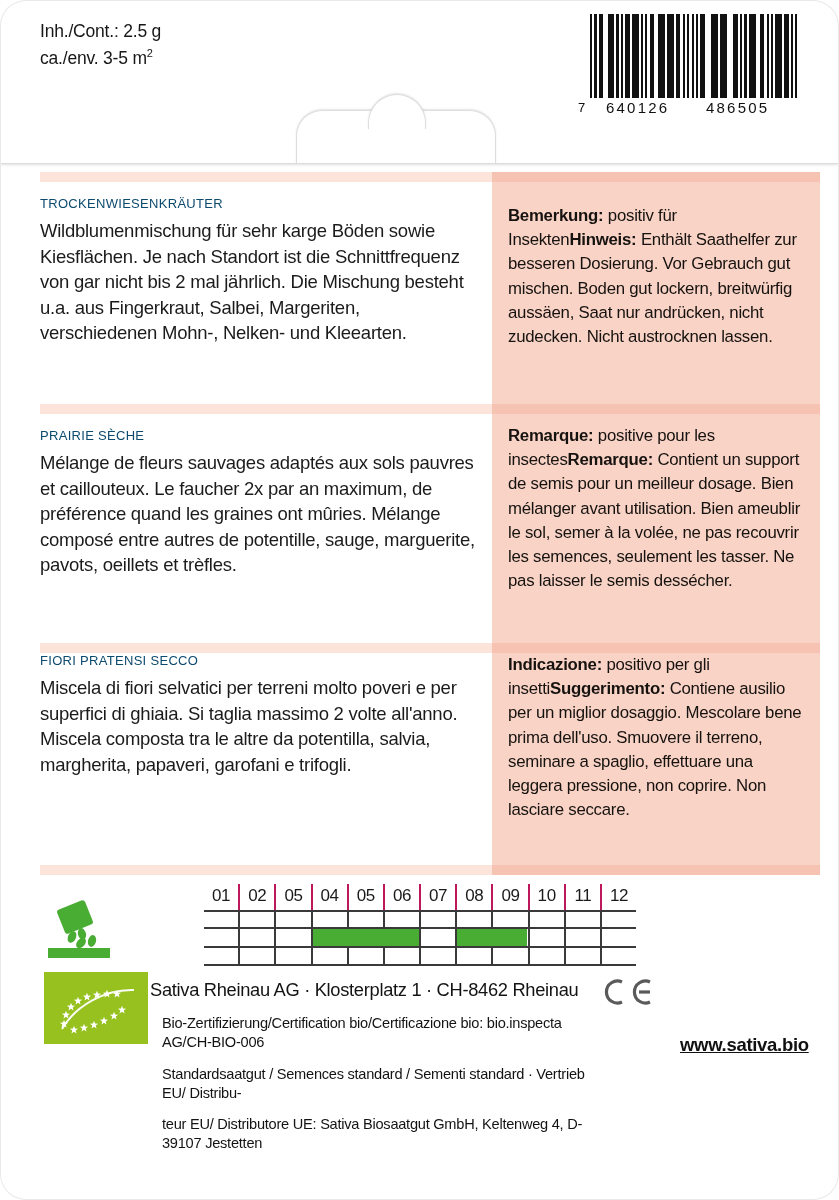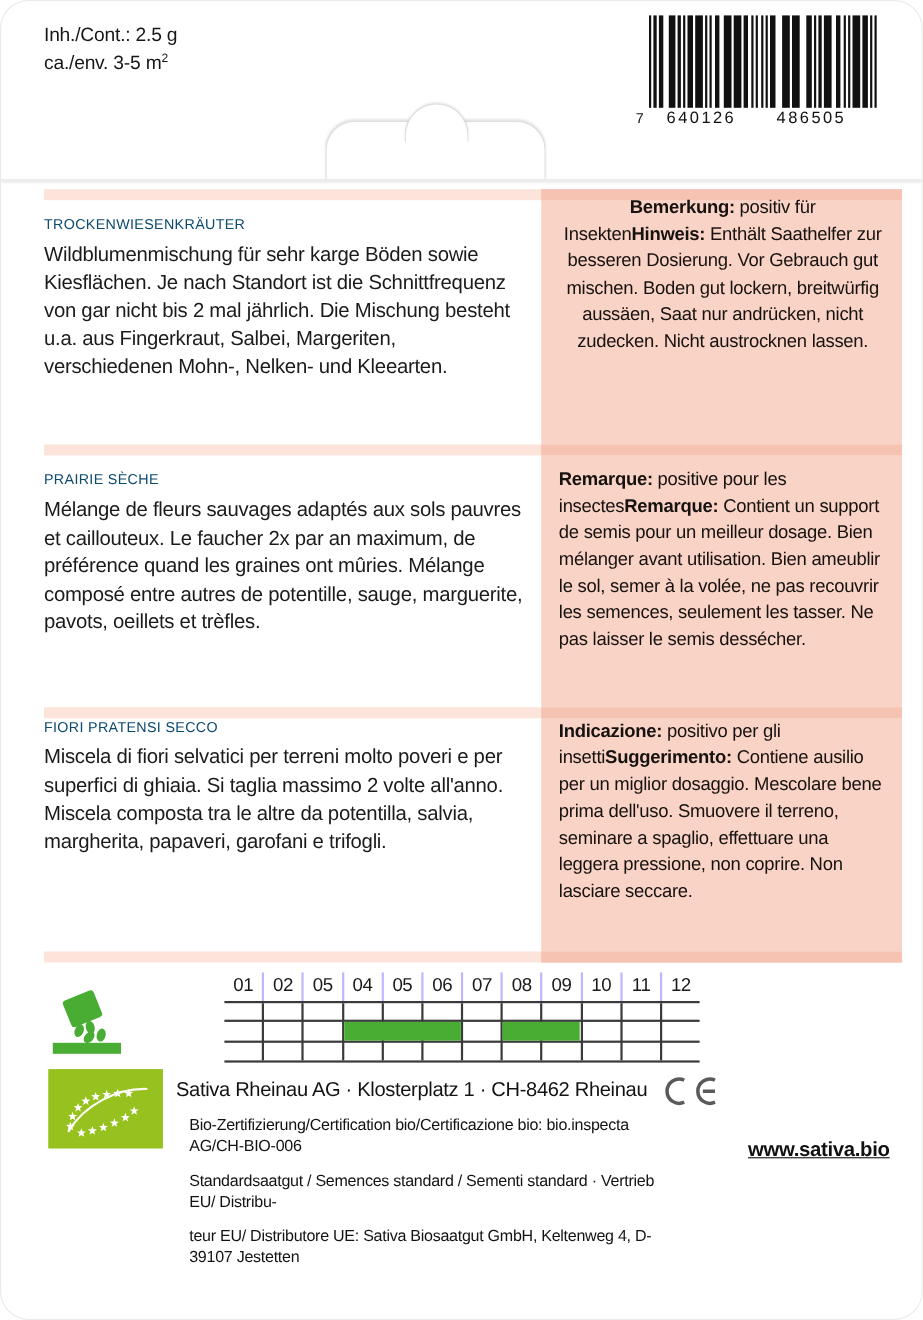--- a/index.html
+++ b/index.html
@@ -103,34 +103,34 @@
   }
   .b-de{top:192px;}
   .b-fr{top:424px;}
   .b-it{top:649px;}
 
   .note-block{position:absolute;left:508px;width:298px;}
   .note-body{
     font-size:16.8px;line-height:24.2px;color:#16120f;letter-spacing:-0.25px;margin:0;
   }
   .note-body b{font-weight:bold;}
-  .n-de{top:177px;text-align:center;}
+  .n-de{top:204px;}
   .n-fr{top:424px;}
   .n-it{top:653px;}
 
   
   .calendar{
     position:absolute;left:204px;top:884px;width:432px;height:78px;
   }
   .cal-months{
     display:flex;height:26px;width:432px;
   }
   .cal-months div{
     flex:1 1 0;text-align:center;font-size:17px;line-height:24px;color:#1a1a1a;
-    border-right:2px solid #c4b5fd;box-sizing:border-box;letter-spacing:-0.4px;
+    border-right:2px solid #be185d;box-sizing:border-box;letter-spacing:-0.4px;
   }
   .cal-months div:last-child{border-right:none;}
   .cal-grid{
     position:relative;width:432px;height:52px;
     border-top:2px solid #3a3a3a;border-bottom:2px solid #3a3a3a;
   }
   .cal-rowline{
     position:absolute;left:0;width:432px;height:0;border-top:2px solid #3a3a3a;
   }
   .cal-rowline.r1{top:15px;}
@@ -144,21 +144,21 @@
   .sow-icon{
     position:absolute;left:46px;top:898px;width:76px;height:62px;
   }
 
   
   .eu-logo{
     position:absolute;left:44px;top:972px;width:104px;height:72px;
     background:#96c11f;
   }
   .footer-text{
-    position:absolute;left:160px;top:978px;width:470px;
+    position:absolute;left:150px;top:978px;width:470px;
   }
   .addr-line1{
     font-size:18.3px;line-height:24px;color:#131313;letter-spacing:-0.3px;margin:0;
     white-space:nowrap;
   }
   .addr-small{
     font-size:14.6px;line-height:19.3px;color:#131313;letter-spacing:-0.25px;margin:12px;
   }
   .ce-mark{
     position:absolute;left:600px;top:978px;width:54px;height:28px;

